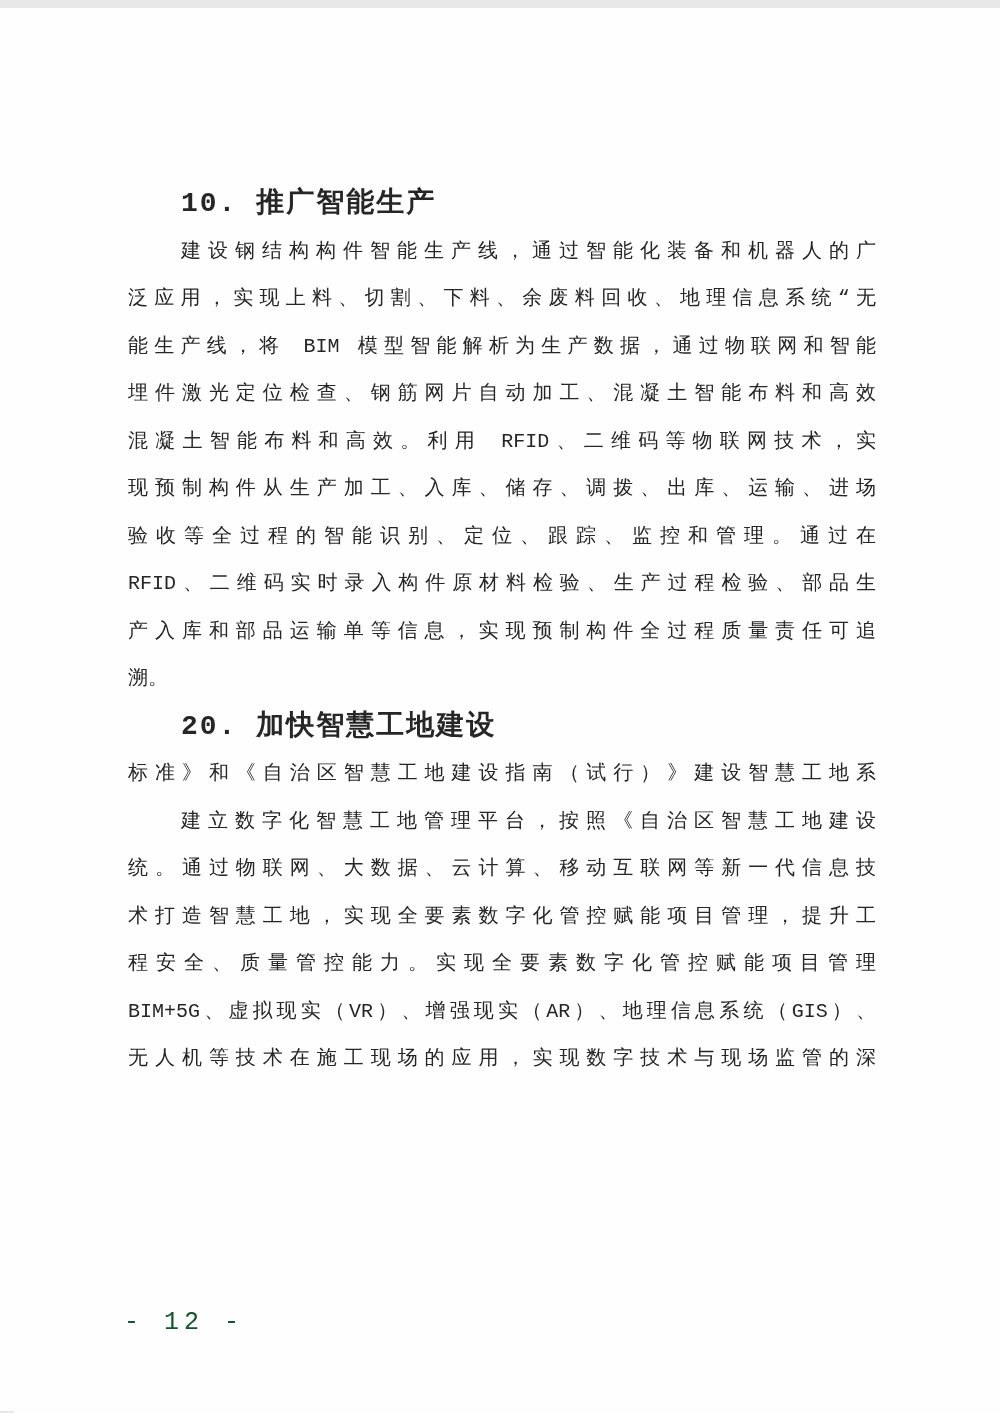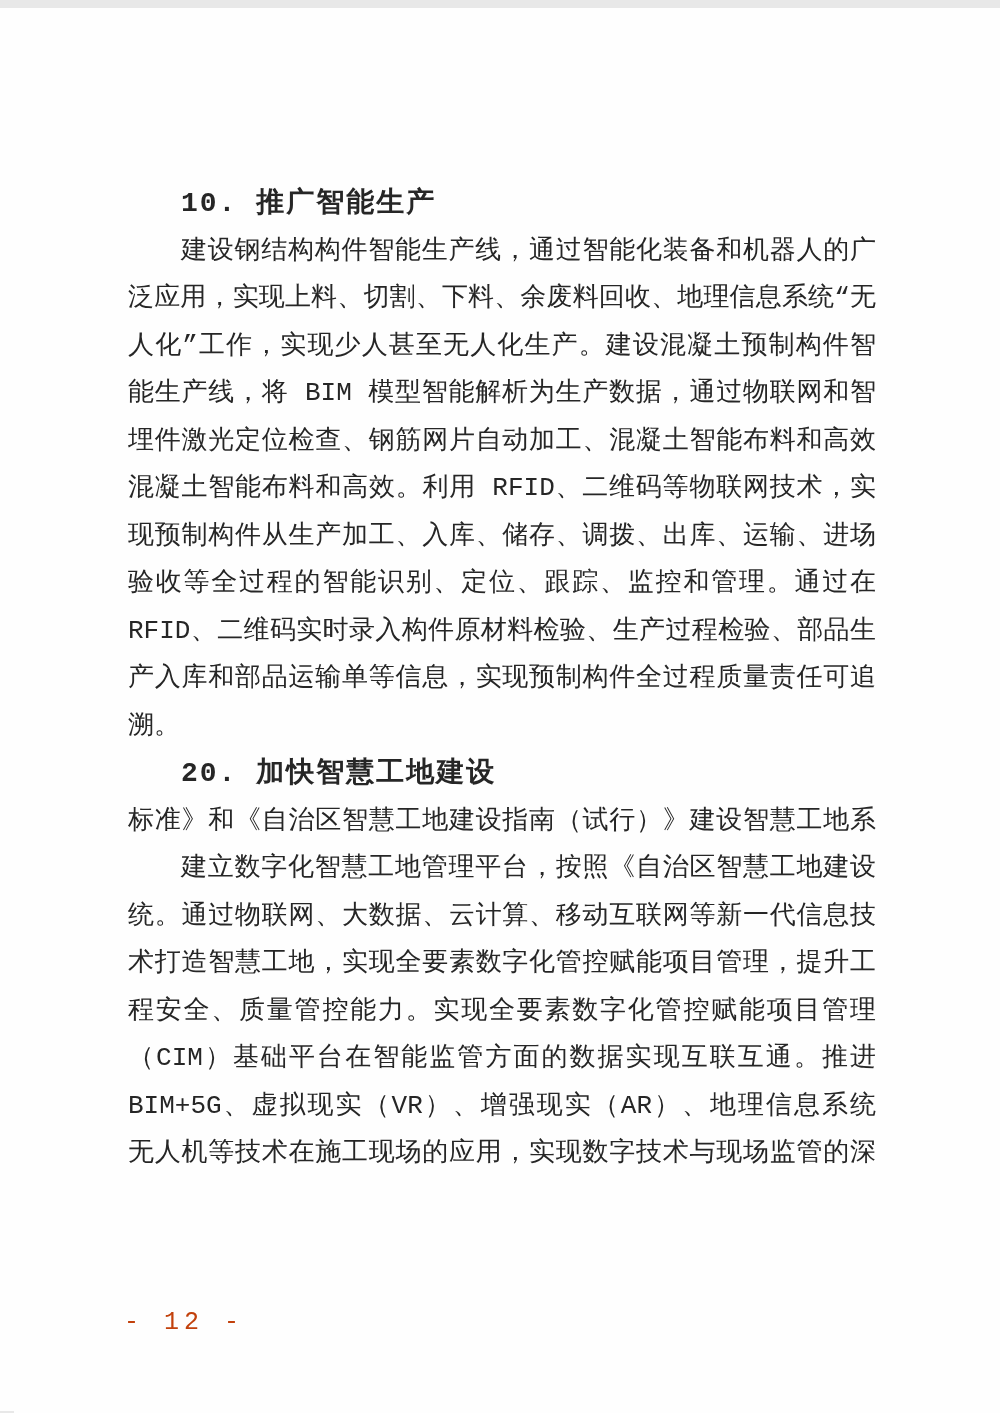--- a/index.html
+++ b/index.html
@@ -17,21 +17,21 @@
     font-family: Liberation Mono, monospace;
     color: #262626;
   }
   .content {
     position: absolute;
     left: 128px;
     top: 172px;
     width: 748px;
   }
   .line {
-    font-size: 26px;
+    font-size: 20px;
     line-height: 47.5px;
     height: 47.5px;
     text-align: justify;
     text-align-last: justify;
     text-justify: inter-character;
     overflow: hidden;
   }
   .line.indent {
     padding-left: 53px;
   }
@@ -45,21 +45,21 @@
   .line.last {
     text-align: left;
     text-align-last: left;
   }
   .page-number {
     position: absolute;
     left: 124px;
     top: 1300px;
     font-size: 25px;
     letter-spacing: 5px;
-    color: #c2410c;
+    color: #14532d;
   }
   .scan-artifact {
     position: absolute;
     left: 0;
     bottom: 0;
     width: 14px;
     height: 10px;
     background: #d9d9d9;
     opacity: 0.6;
   }
@@ -67,38 +67,36 @@
 </head>
 <body>
 
 <div class="page">
   <div class="content">
 
     <div class="line heading indent">10. 推广智能生产</div>
 
     <div class="line indent">建设钢结构构件智能生产线，通过智能化装备和机器人的广</div>
     <div class="line">泛应用，实现上料、切割、下料、余废料回收、地理信息系统“无</div>
-    <div class="line">人化”工作，实现少人甚至无人化生产。建设混凝土预制构件智</div>
     <div class="line">能生产线，将 BIM 模型智能解析为生产数据，通过物联网和智能</div>
     <div class="line">埋件激光定位检查、钢筋网片自动加工、混凝土智能布料和高效</div>
     <div class="line">混凝土智能布料和高效。利用 RFID、二维码等物联网技术，实</div>
     <div class="line">现预制构件从生产加工、入库、储存、调拨、出库、运输、进场</div>
     <div class="line">验收等全过程的智能识别、定位、跟踪、监控和管理。通过在</div>
     <div class="line">RFID、二维码实时录入构件原材料检验、生产过程检验、部品生</div>
     <div class="line">产入库和部品运输单等信息，实现预制构件全过程质量责任可追</div>
     <div class="line last">溯。</div>
 
     <div class="line heading indent">20. 加快智慧工地建设</div>
 
     <div class="line">标准》和《自治区智慧工地建设指南（试行）》建设智慧工地系</div>
     <div class="line indent">建立数字化智慧工地管理平台，按照《自治区智慧工地建设</div>
     <div class="line">统。通过物联网、大数据、云计算、移动互联网等新一代信息技</div>
     <div class="line">术打造智慧工地，实现全要素数字化管控赋能项目管理，提升工</div>
     <div class="line">程安全、质量管控能力。实现全要素数字化管控赋能项目管理</div>
-    <div class="line">（CIM）基础平台在智能监管方面的数据实现互联互通。推进</div>
     <div class="line">BIM+5G、虚拟现实（VR）、增强现实（AR）、地理信息系统（GIS）、</div>
     <div class="line">无人机等技术在施工现场的应用，实现数字技术与现场监管的深</div>
 
   </div>
 
   <div class="page-number">- 12 -</div>
 
   <div class="scan-artifact"></div>
 </div>
 

